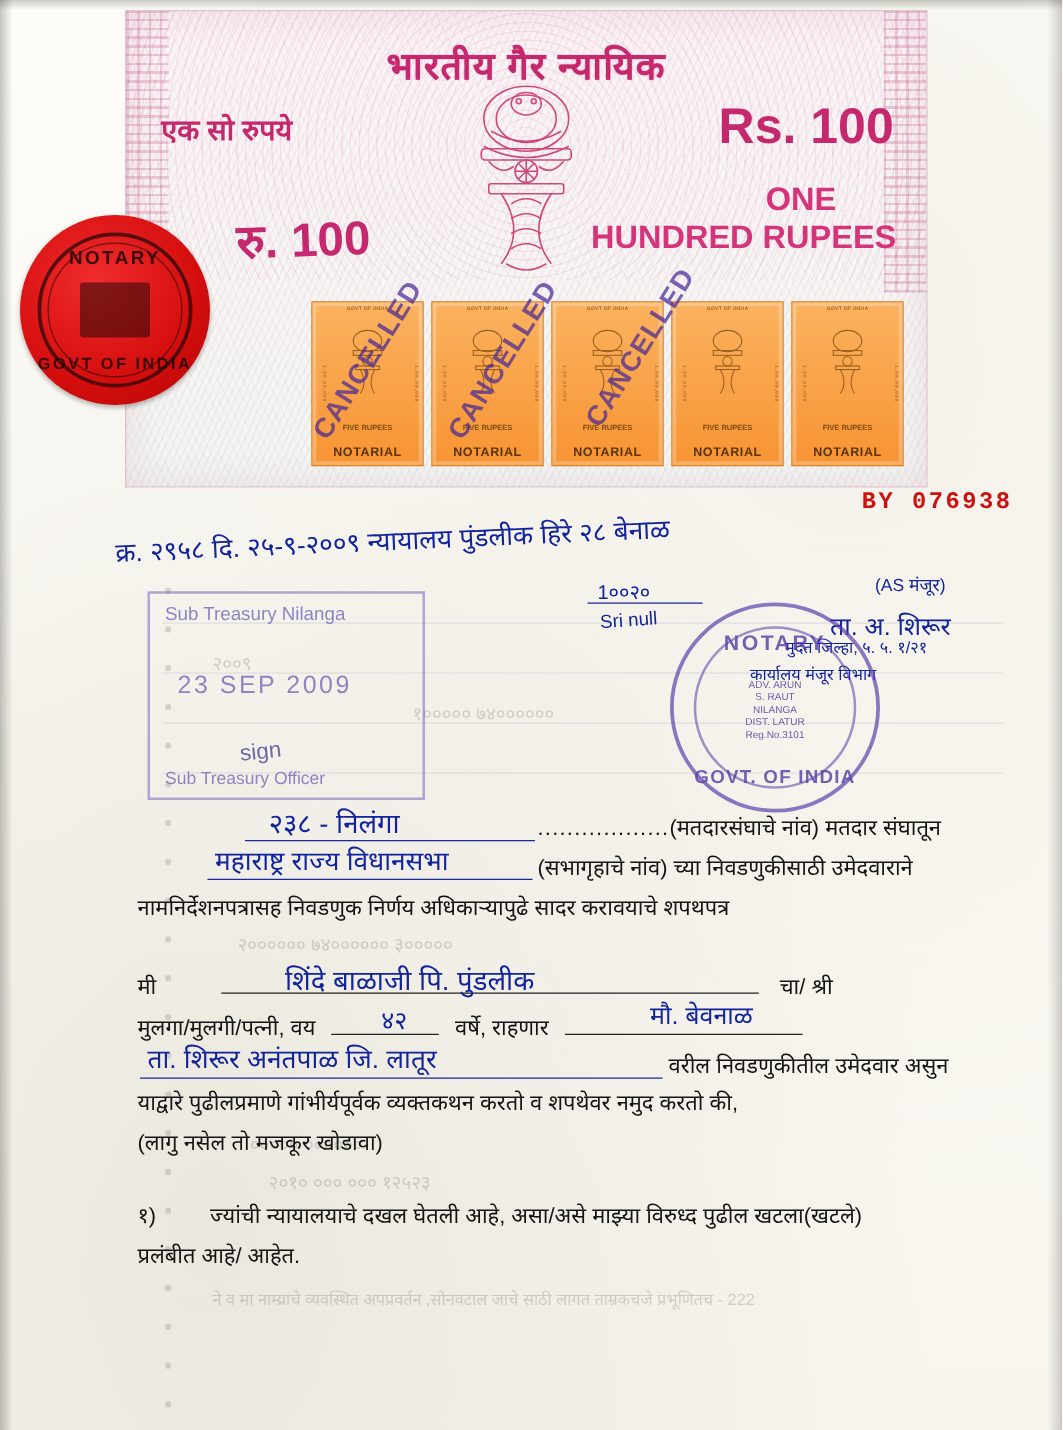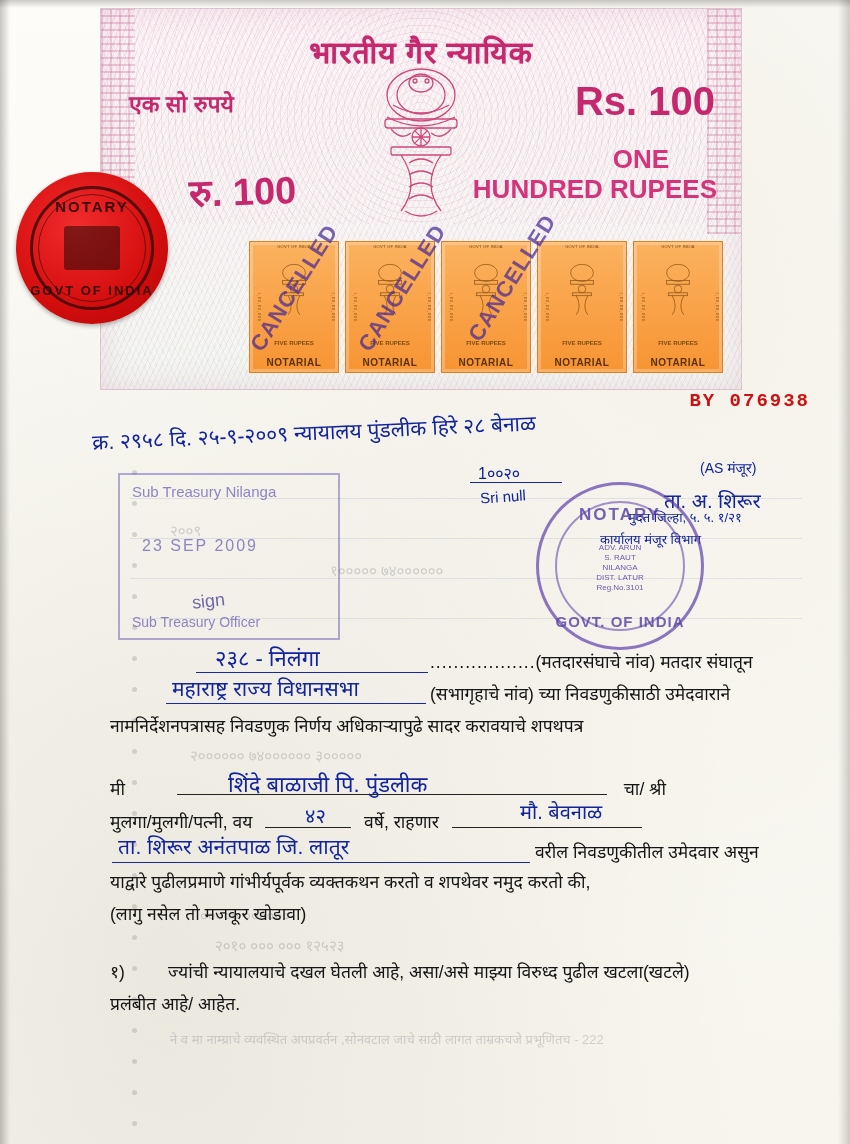--- a/index.html
+++ b/index.html
@@ -296,21 +296,21 @@
     color: rgba(95,80,175,0.8);
     font-family: "Liberation Sans", sans-serif;
     opacity: .85;
   }
   .treasury-stamp .t1 {
     position: absolute; left: 12px; top: 8px;
     font-size: 15px;
   }
   .treasury-stamp .t2 {
     position: absolute; left: 22px; top: 62px;
-    font-size: 16px;
+    font-size: 20px;
     letter-spacing: 2px;
   }
   .treasury-stamp .t3 {
     position: absolute; left: 12px; bottom: 8px;
     font-size: 14px;
   }
   .treasury-sign {
     position: absolute; left: 72px; bottom: 26px;
     font-size: 18px;
     color: rgba(60,50,140,0.85);

